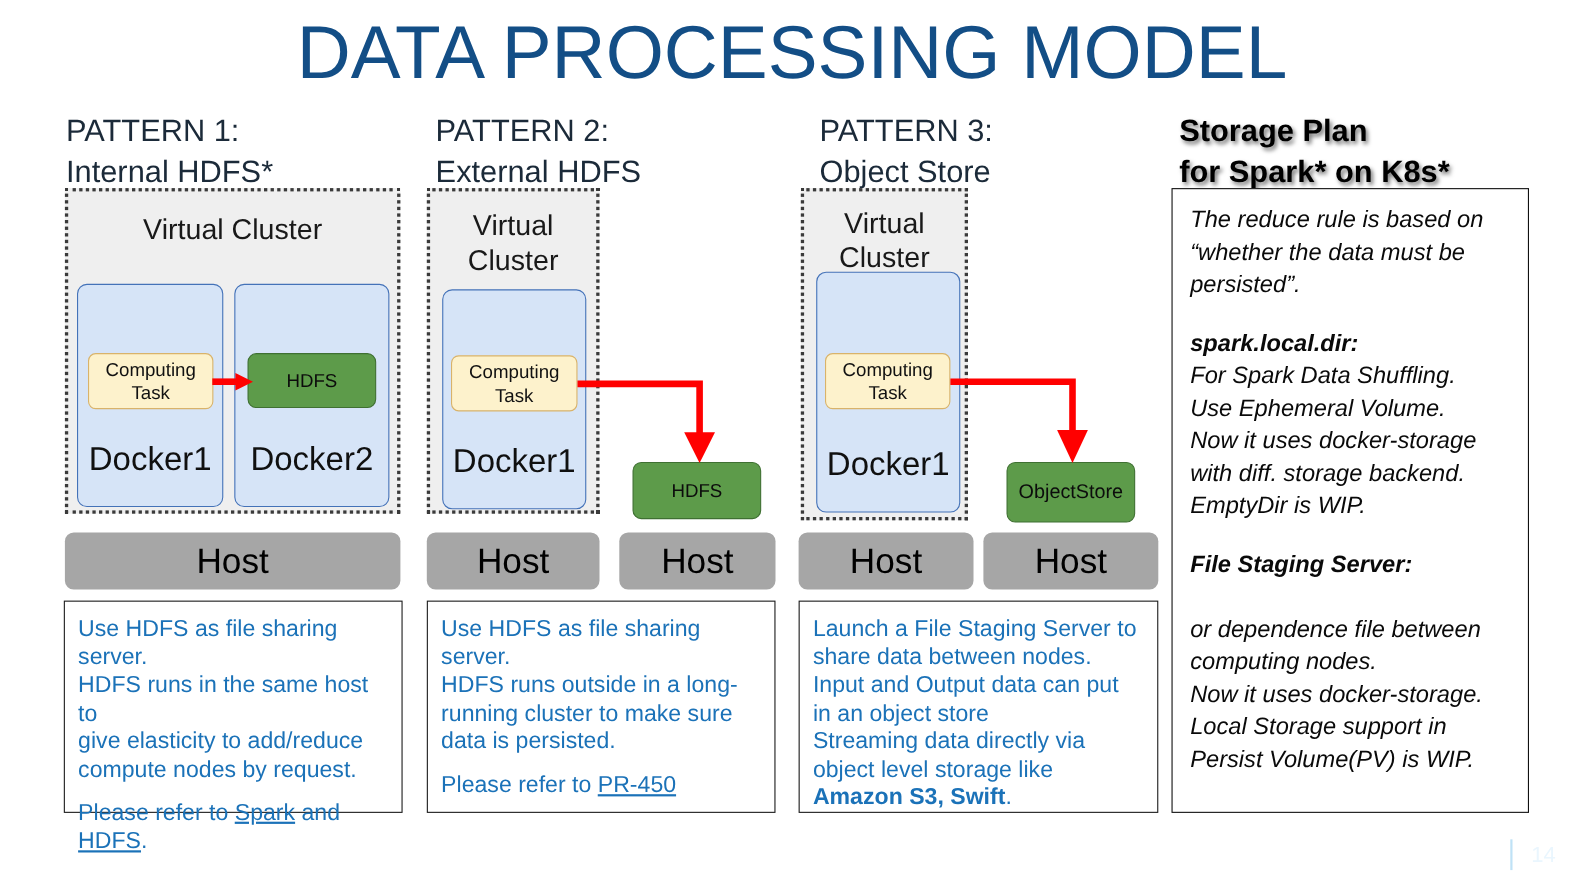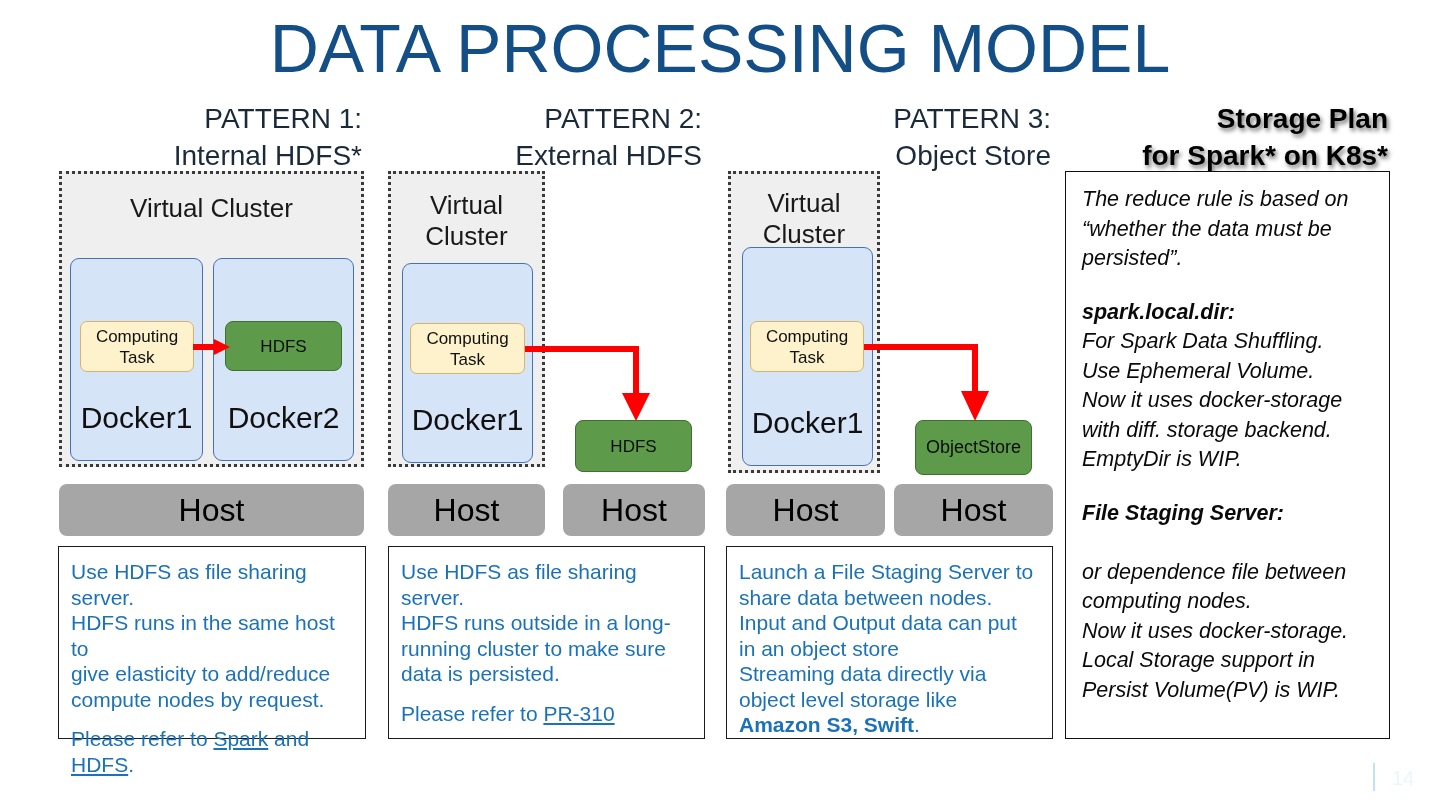--- a/index.html
+++ b/index.html
@@ -19,21 +19,21 @@
     font-size:68px;line-height:84px;
     color:#134E86;
     letter-spacing:0px;
     font-weight:400;
     white-space:nowrap;
   }
 
   
   .col-head{
     position:absolute;
-    text-align:right;
+    text-align:left;
     color:#1B2A39;
     font-size:28px;
     line-height:37px;
     font-weight:400;
   }
   .col-head .l1,.col-head .l2{display:block;}
 
   .col-head.storage{
     color:#000000;
     font-weight:bold;
@@ -249,21 +249,21 @@
 
   <div class="host" style="left:388px;top:484px;width:157px;height:52px;">Host</div>
   <div class="host" style="left:563px;top:484px;width:142px;height:52px;">Host</div>
 
   <div class="note" style="left:388px;top:546px;width:317px;height:193px;">
     <span>Use HDFS as file sharing server.</span><br>
     <span>HDFS runs outside in a long-</span><br>
     <span>running cluster to make sure</span><br>
     <span>data is persisted.</span>
     <span class="blank"></span>
-    <span>Please refer to </span><u>PR-310</u>
+    <span>Please refer to </span><u>PR-450</u>
   </div>
 
   <div class="col-head" style="left:745px;top:100px;width:306px;">
     <span class="l1">PATTERN 3:</span>
     <span class="l2">Object Store</span>
   </div>
 
   <div class="vcluster" style="left:728px;top:171px;width:152px;height:302px;">
     <div class="vcluster-label" style="top:14px;">
       <span style="display:block;">Virtual</span>

